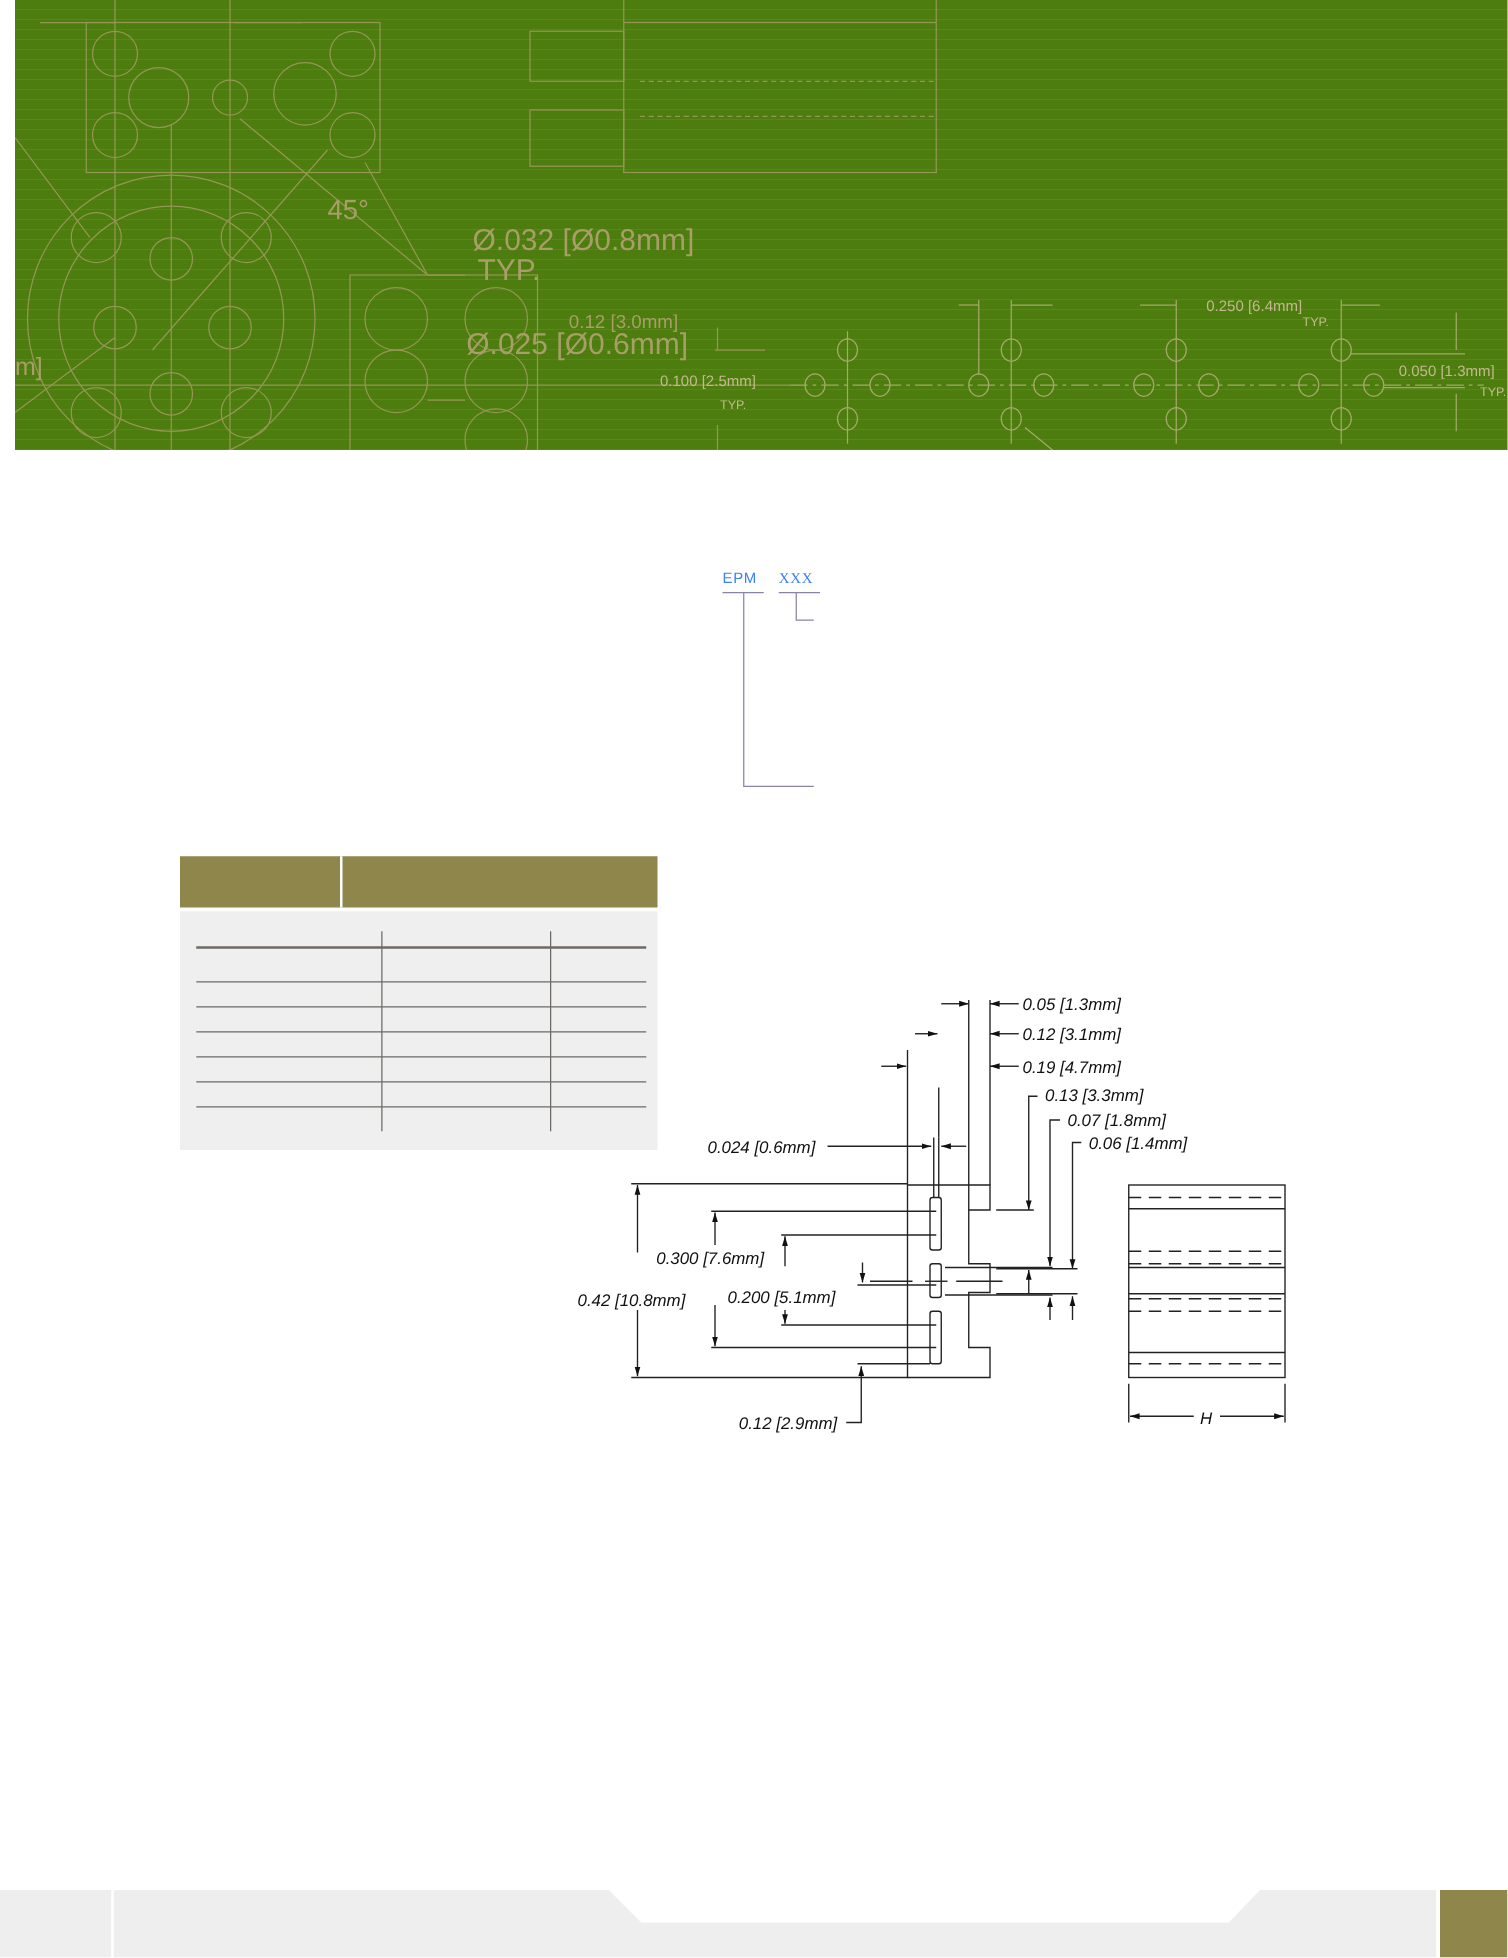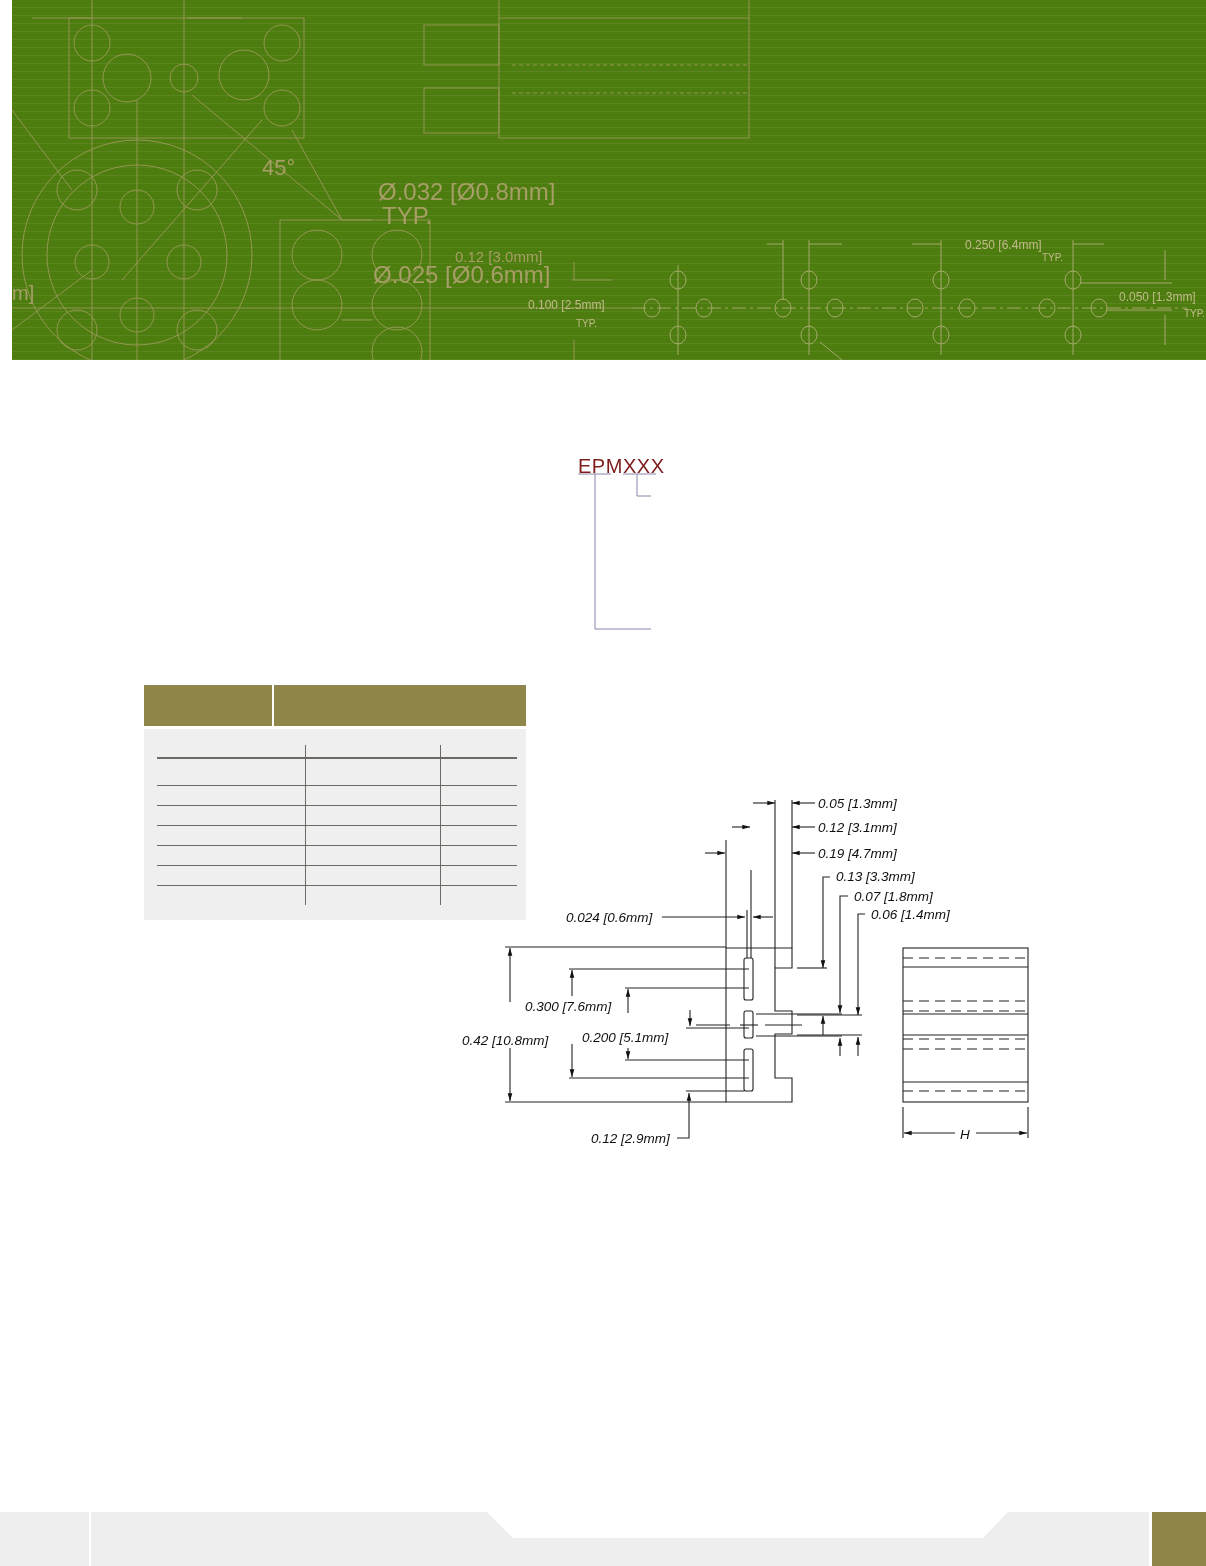--- a/index.html
+++ b/index.html
@@ -6,21 +6,21 @@
   body { width:1206px; height:1566px; position:relative; background:#ffffff; overflow:hidden;
          font-family:"Liberation Sans", sans-serif; }
   .header { position:absolute; left:0; top:0; width:1206px; height:360px; background:#4d7c0f; overflow:hidden;margin-left:12px; }
   .header .stripes { position:absolute; inset:0;
      background-image: repeating-linear-gradient(to bottom, rgba(255,255,255,0) 0px, rgba(255,255,255,0) 7px, rgba(255,255,255,0.07) 7px, rgba(255,255,255,0.07) 8px); }
   .header svg { position:absolute; left:0; top:0; }
   .bgtext { fill:#a79f67; font-family:"Liberation Sans", sans-serif; }
   .bgtext.bright { fill:#c2bb8b; }
 
   .code { position:absolute; left:0; top:0; width:1206px; height:700px; pointer-events:none; }
-  .code-label { position:absolute; font-size:20px; color:#7f1d1d; letter-spacing:0.5px; pointer-events:auto; }
+  .code-label { position:absolute; font-size:12px; color:#3b82f6; letter-spacing:0.5px; pointer-events:auto; }
 
   .spec-table { position:absolute; left:144px; top:685px; width:382px; height:235px; }
   .spec-head { position:absolute; left:0; top:0; width:382px; height:41px; background:#8f864b; }
   .spec-head .c1 { position:absolute; left:0; top:0; width:128px; height:41px; }
   .spec-head .div { position:absolute; left:128px; top:0; width:2px; height:41px; background:#ffffff; }
   .spec-head .c2 { position:absolute; left:130px; top:0; width:252px; height:41px; }
   .spec-body { position:absolute; left:0; top:44px; width:382px; height:191px; background:#efefef; }
   .spec-body .vline { position:absolute; width:1px; background:#6d6a66; }
   .spec-body .hline { position:absolute; left:13px; width:360px; height:1px; background:#6d6a66; }
   .spec-body .hline.thick { height:2px; }
@@ -142,21 +142,21 @@
         <text x="953" y="249" font-size="12" class="bgtext bright">0.250 [6.4mm]</text>
         <text x="1030" y="261" font-size="10" class="bgtext bright">TYP.</text>
         <text x="1107" y="301" font-size="12" class="bgtext bright">0.050 [1.3mm]</text>
         <text x="1172" y="317" font-size="10" class="bgtext bright">TYP.</text>
       </g>
   </svg>
 </div>
 
 <div class="code">
   <span class="code-label" style="left:578px; top:455px;">EPM</span>
-  <span class="code-label" style="left:623px; top:455px;">XXX</span>
+  <span class="code-label" style="left:623px; top:455px;font-family:Liberation Serif, serif;">XXX</span>
   <svg width="1206" height="700" style="position:absolute;left:0;top:0;">
     <g stroke="#8884a8" stroke-width="1" fill="none">
       <line x1="578" y1="474" x2="611" y2="474"></line>
       <line x1="623" y1="474" x2="656" y2="474"></line>
       <polyline points="637,474 637,496 651,496"></polyline>
       <polyline points="595,474 595,629 651,629"></polyline>
     </g>
   </svg>
 </div>
 

